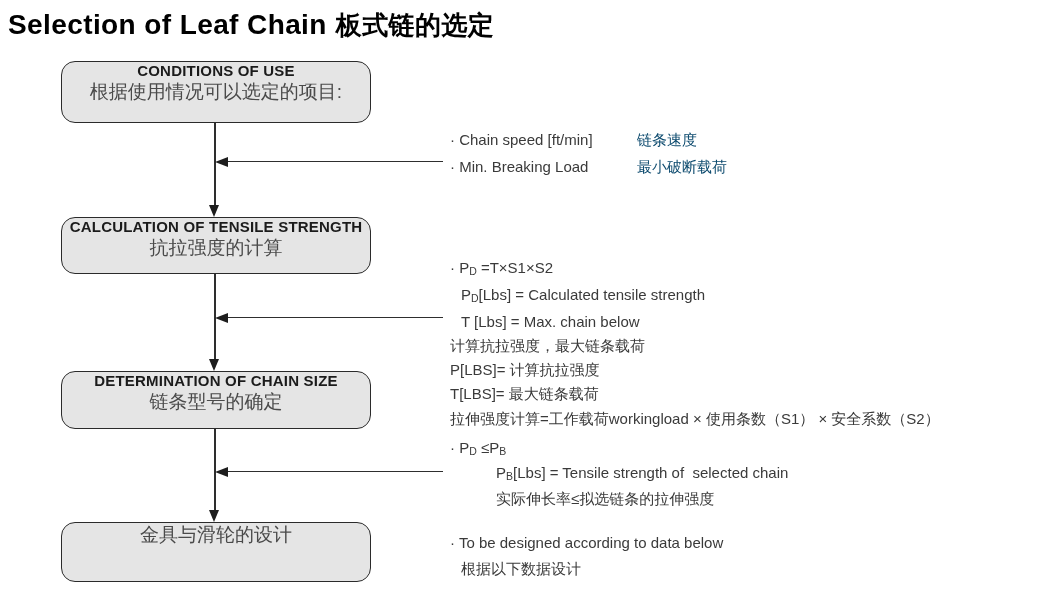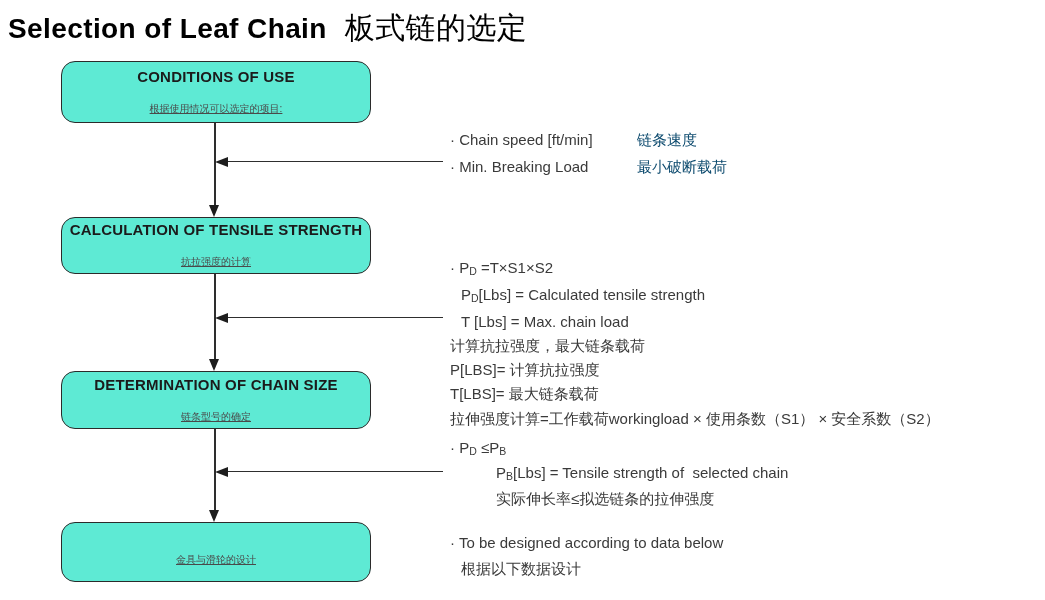--- a/index.html
+++ b/index.html
@@ -5,31 +5,31 @@
   html,body{margin:0;padding:0;background:#ffffff;}
   body{
     width:1045px;height:600px;position:relative;overflow:hidden;
     font-family:"Liberation Sans",sans-serif;color:#333;
   }
   .page-title{
     position:absolute;left:8px;top:8px;margin:0;
     font-size:28px;font-weight:bold;color:#000;letter-spacing:.4px;
     white-space:nowrap;
   }
-  .page-title .title-zh{font-size:30px;margin-left:18px;font-weight:normal;}
+  .page-title .title-zh{font-size:26px;margin-left:9px;font-weight:bold;}
 
   
   .flow-box{
     position:absolute;left:61px;width:310px;box-sizing:border-box;
-    border:1.6px solid #2b2b2b;border-radius:14px;background:#5eead4;
-    display:flex;flex-direction:column;align-items:center;justify-content:center;
+    border:1.6px solid #2b2b2b;border-radius:14px;background:#e5e5e5;
+    display:flex;flex-direction:column;align-items:center;
     text-align:center;
   }
   .flow-box .box-en{font-weight:bold;font-size:15px;color:#1b1b1b;letter-spacing:.2px;line-height:18px;}
-  .flow-box .box-zh{font-size:10px;color:#4a4a4a;margin-top:14px;line-height:17px;text-decoration:underline;}
+  .flow-box .box-zh{font-size:19px;color:#4a4a4a;margin-top:3px;line-height:17px;}
   #box-conditions{top:61px;height:62px;}
   #box-calculation{top:217px;height:57px;}
   #box-determination{top:371px;height:58px;}
   #box-design{top:522px;height:60px;}
 
   
   .vline{position:absolute;left:214px;width:1.6px;background:#2e2e2e;}
   #vline-1{top:123px;height:83px;}
   #vline-2{top:274px;height:86px;}
   #vline-3{top:429px;height:82px;}
@@ -113,21 +113,21 @@
   </div>
   <div class="cond-row">
     <span class="cond-en">· Min. Breaking Load</span>
     <span class="cond-zh">最小破断载荷</span>
   </div>
 </div>
 
 <div class="ann" id="ann-calculation">
     <div class="rline indent-0"><span>· P</span><span class="sub">D</span><span> =T×S1×S2</span></div>
     <div class="rline indent-1"><span>P</span><span class="sub">D</span><span>[Lbs] = Calculated tensile strength</span></div>
-    <div class="rline indent-1"><span>T [Lbs] = Max. chain load</span></div>
+    <div class="rline indent-1"><span>T [Lbs] = Max. chain below</span></div>
     <div class="rline indent-0"><span>计算抗拉强度，最大链条载荷</span></div>
     <div class="rline indent-0"><span>P[LBS]= 计算抗拉强度</span></div>
     <div class="rline indent-0"><span>T[LBS]= 最大链条载荷</span></div>
     <div class="rline indent-0"><span>拉伸强度计算=工作载荷workingload × 使用条数（S1） × 安全系数（S2）</span></div>
   </div>
 
 <div class="ann" id="ann-determination">
     <div class="rline indent-0"><span>· P</span><span class="sub">D</span><span> ≤P</span><span class="sub">B</span></div>
     <div class="rline indent-2"><span>P</span><span class="sub">B</span><span>[Lbs] = Tensile strength of  selected chain</span></div>
     <div class="rline indent-2"><span>实际伸长率≤拟选链条的拉伸强度</span></div>

